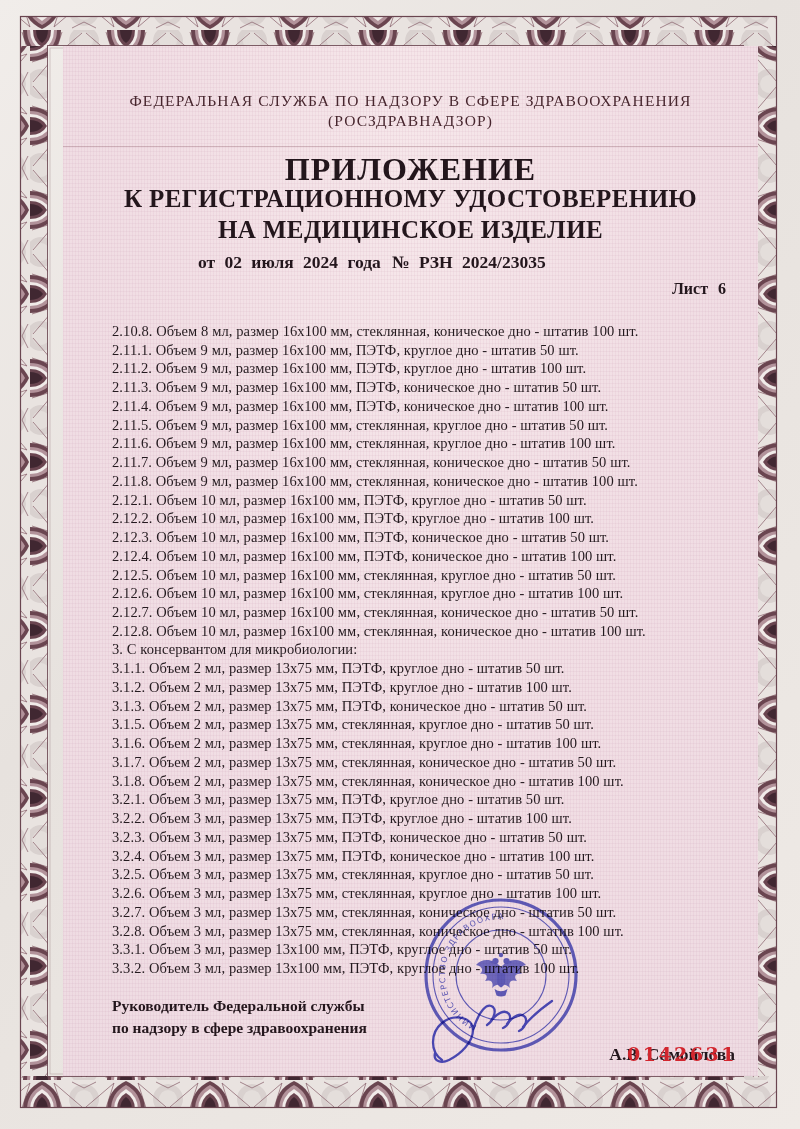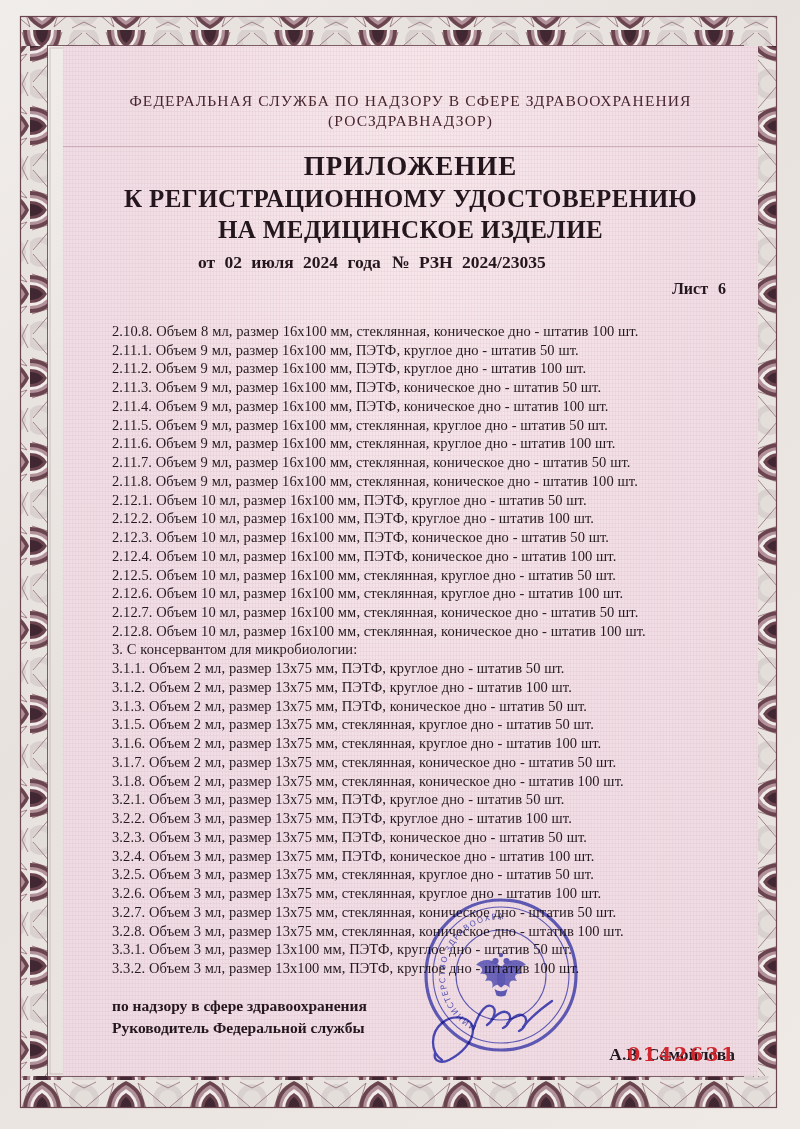--- a/index.html
+++ b/index.html
@@ -11,21 +11,21 @@
   .paper{position:absolute;left:63px;top:46px;width:695px;height:1030px;z-index:2;
     background:
       repeating-linear-gradient(90deg, rgba(197,140,168,0.10) 0 1px, rgba(0,0,0,0) 1px 3px),
       repeating-linear-gradient(0deg, rgba(170,110,140,0.07) 0 1px, rgba(0,0,0,0) 1px 4px),
       radial-gradient(ellipse at 50% 12%, #f6e7ea 0%, #f1dee4 55%, #eedbe2 100%);
     color:#241a1f;}
   .abs{position:absolute;}
   .center{left:0;width:100%;text-align:center;}
   .agency{font-size:15.5px;letter-spacing:1.1px;color:#47262e;white-space:nowrap;}
   .divider{left:0;width:100%;height:0;border-top:1px solid rgba(122,70,84,0.30);}
-  .title1{font-size:27px;font-weight:bold;letter-spacing:1px;color:#23161c;}
+  .title1{font-size:32px;font-weight:bold;letter-spacing:1px;color:#23161c;}
   .title2{font-size:25px;font-weight:bold;letter-spacing:0.4px;color:#23161c;}
   .meta{font-size:17.5px;font-weight:bold;color:#23161c;white-space:nowrap;}
   .nowide{word-spacing:5px;}
   .sheet{font-size:16px;font-weight:bold;color:#23161c;word-spacing:6px;}
   .items{left:49px;top:276px;width:630px;font-size:14.5px;line-height:18.74px;
          letter-spacing:0.1px;color:#241a1f;}
   .item{white-space:nowrap;}
   .signer{font-size:15.5px;font-weight:bold;line-height:21.5px;color:#23161c;}
   .signer-name{font-size:17.5px;font-weight:bold;color:#23161c;margin-top:29px;}
   .serial{font-size:19px;letter-spacing:2.5px;color:#d2262e;font-weight:bold;
@@ -126,22 +126,22 @@
         <div class="item">3.2.4. Объем 3 мл, размер 13х75 мм, ПЭТФ, коническое дно - штатив 100 шт.</div>
         <div class="item">3.2.5. Объем 3 мл, размер 13х75 мм, стеклянная, круглое дно - штатив 50 шт.</div>
         <div class="item">3.2.6. Объем 3 мл, размер 13х75 мм, стеклянная, круглое дно - штатив 100 шт.</div>
         <div class="item">3.2.7. Объем 3 мл, размер 13х75 мм, стеклянная, коническое дно - штатив 50 шт.</div>
         <div class="item">3.2.8. Объем 3 мл, размер 13х75 мм, стеклянная, коническое дно - штатив 100 шт.</div>
         <div class="item">3.3.1. Объем 3 мл, размер 13х100 мм, ПЭТФ, круглое дно - штатив 50 шт.</div>
         <div class="item">3.3.2. Объем 3 мл, размер 13х100 мм, ПЭТФ, круглое дно - штатив 100 шт.</div>
       </div>
 
     <div class="abs signer" style="left:49px;top:949px">
+      <div>Руководитель Федеральной службы</div>
       <div>по надзору в сфере здравоохранения</div>
-      <div>Руководитель Федеральной службы</div>
     </div>
 
     <div class="abs signer-name" style="right:23px;top:969px">А.В. Самойлова</div>
 
     <div class="abs serial" style="right:21px;top:997px">0142631</div>
   </div>
 
   <svg class="stamp" width="158" height="158" viewBox="-79 -79 158 158">
     <defs>
       <path id="ringPath" d="M 0,-56 A 56,56 0 1 1 -0.05,-56" fill="none"></path>

